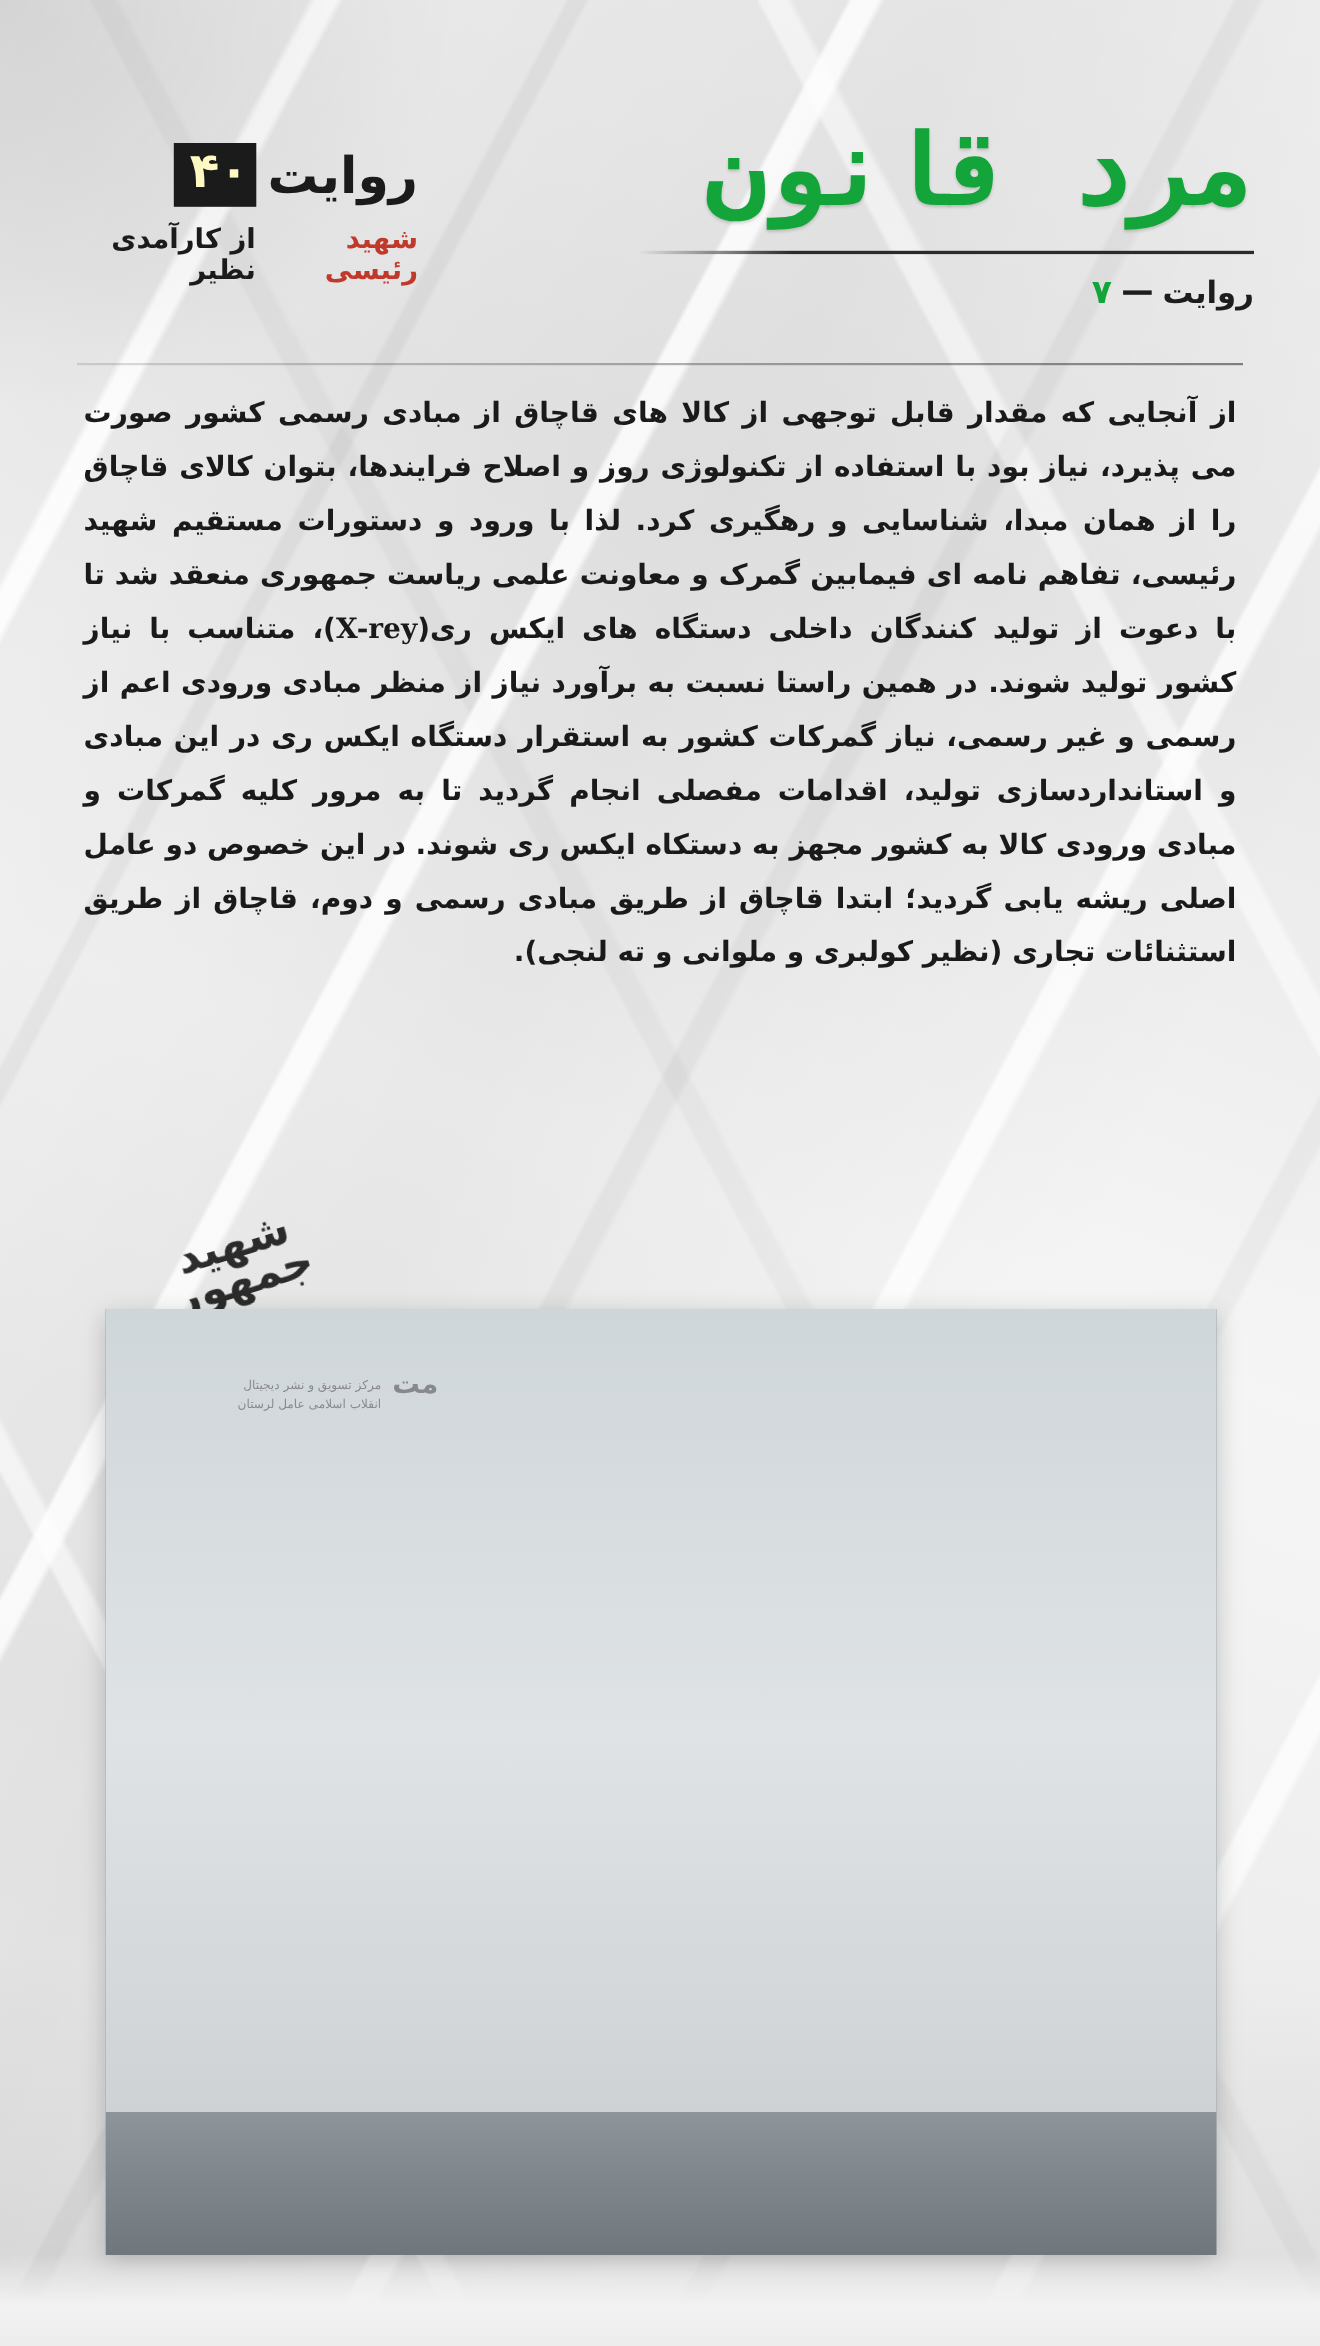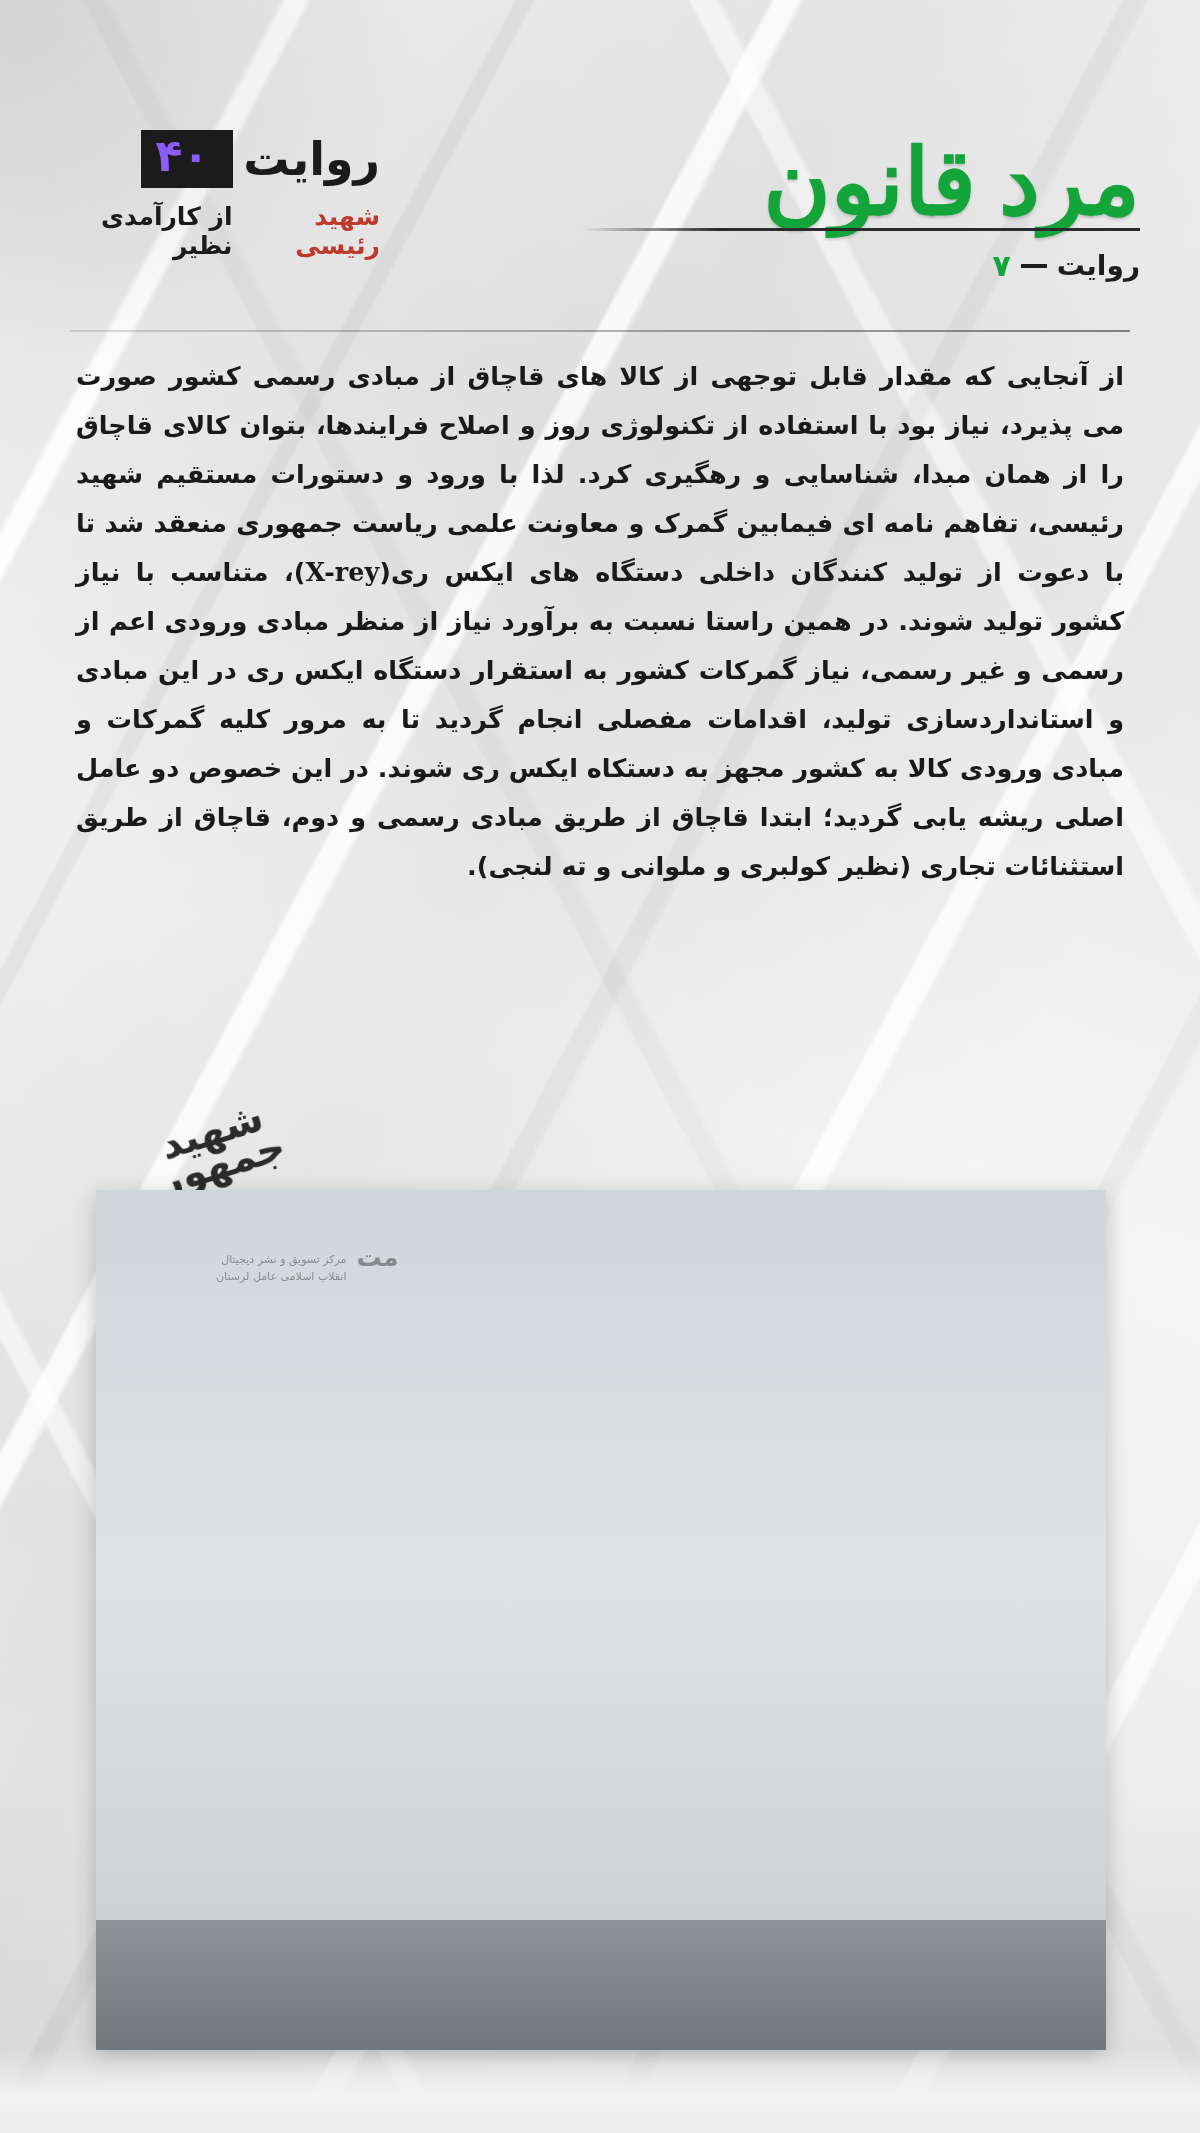--- a/index.html
+++ b/index.html
@@ -62,29 +62,28 @@
     top: 110px;
     right: 60px;
     left: 60px;
     height: 200px;
   }
 
   .title-main {
     position: absolute;
     top: 6px;
     right: 0;
-    font-family: Liberation Serif, serif;
+    font-family: Liberation Mono, monospace;
     font-size: 92px;
     font-weight: bold;
     color: #14a53a;
     letter-spacing: -2px;
     line-height: 1;
     text-shadow: 0 2px 3px rgba(0,0,0,0.18);
     direction: rtl;
-    margin-top: 21px;
   }
 
   .title-rule {
     position: absolute;
     top: 118px;
     right: 0;
     width: 560px;
     height: 3px;
     background: linear-gradient(to left, #2b2b2b 0%, #2b2b2b 75%, rgba(43,43,43,0) 100%);
   }
@@ -127,24 +126,24 @@
   }
   .brand-row1 {
     display: flex;
     align-items: center;
     justify-content: flex-start;
     gap: 10px;
   }
   .brand-40 {
     display: inline-block;
     background: #1b1b1b;
-    color: #8b5cf6;
+    color: #fef9c3;
     font-size: 44px;
     font-weight: bold;
-    padding: 4px 24px 10px 14px;
+    padding: 4px 7px 10px 14px;
     line-height: 1;
     letter-spacing: -1px;
   }
   .brand-revayat {
     font-size: 46px;
     font-weight: bold;
     color: #1b1b1b;
     line-height: 1;
     letter-spacing: -2px;
   }

